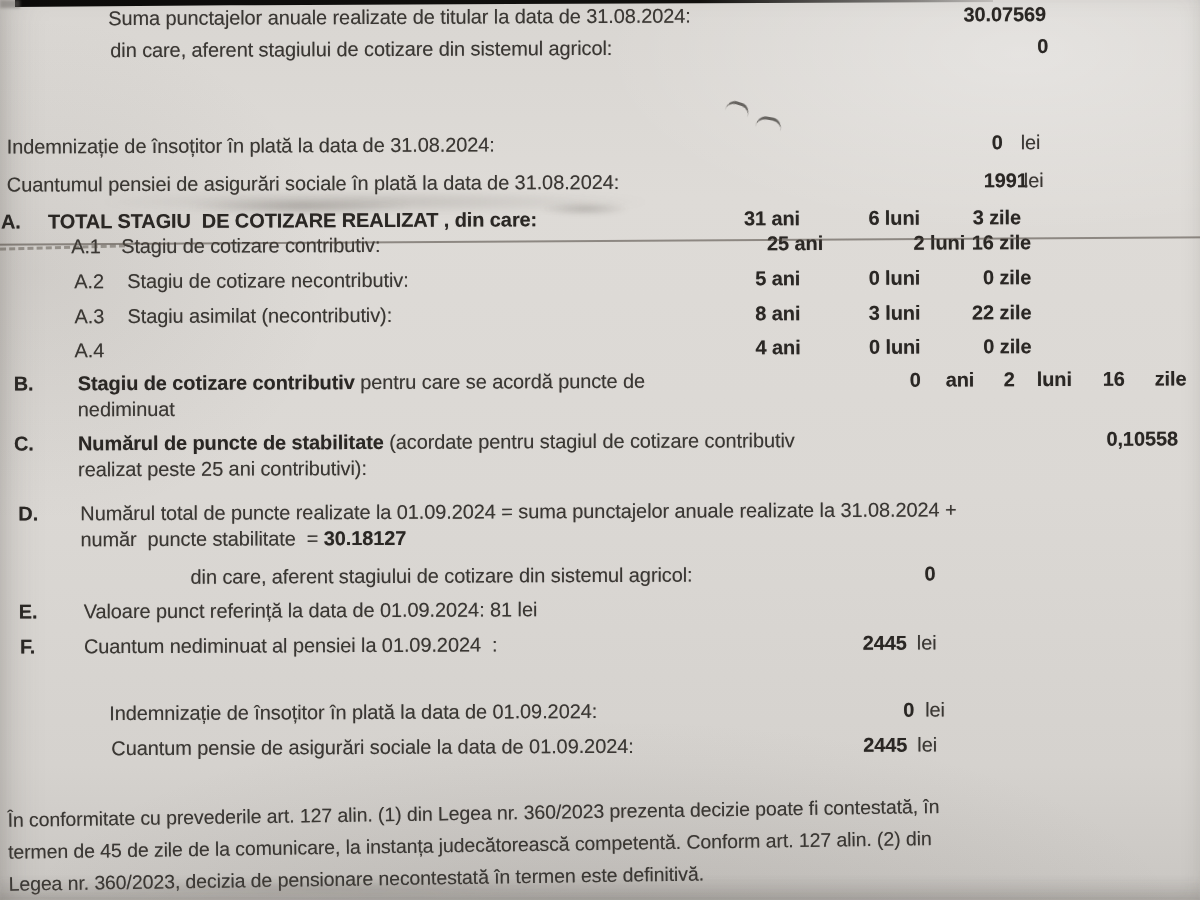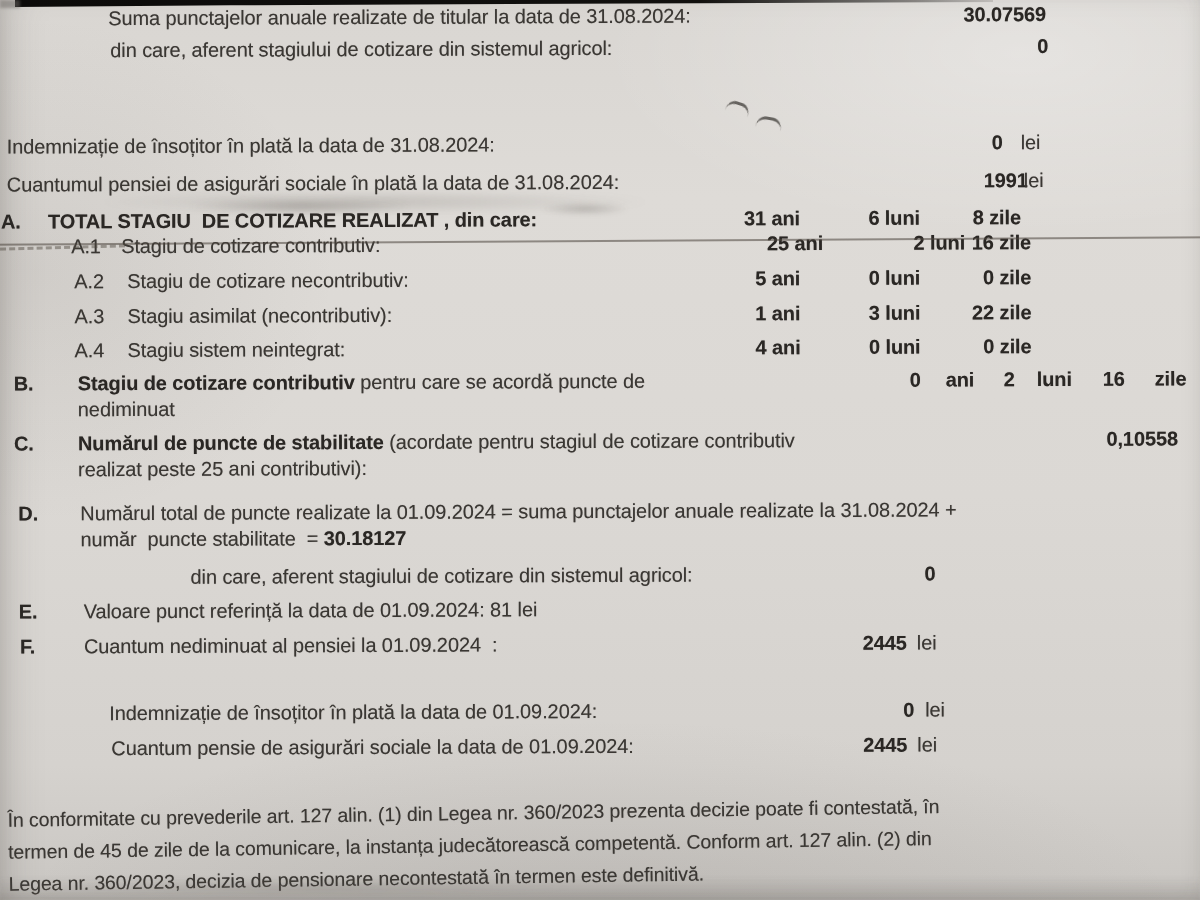--- a/index.html
+++ b/index.html
@@ -63,29 +63,29 @@
   <div class="main">
 
     <div class="row" style="top:4px"><span class="lbl" style="margin-left:110px">Suma punctajelor anuale realizate de titular la data de 31.08.2024:</span><span class="val" style="left:900px;width:148px">30.07569</span></div>
 
     <div class="row" style="top:36px"><span class="lbl" style="margin-left:112px">din care, aferent stagiului de cotizare din sistemul agricol:</span><span class="val" style="left:950px;width:100px">0</span></div>
 
     <div class="row" style="top:132px"><span class="lbl" style="margin-left:8px">Indemnizație de însoțitor în plată la data de 31.08.2024:</span><span class="val" style="left:880px;width:124px">0</span><span class="unit" style="left:1022px">lei</span></div>
 
     <div class="row" style="top:170px"><span class="lbl" style="margin-left:8px">Cuantumul pensiei de asigurări sociale în plată la data de 31.08.2024:</span><span class="val" style="left:892px;width:137px">1991</span><span class="unit" style="left:1025px">lei</span></div>
 
-    <div class="row" style="top:207px"><span class="m b" style="left:2px">A.</span><span class="m b" style="left:49px">TOTAL STAGIU  DE COTIZARE REALIZAT , din care:</span><span class="val" style="left:681px;width:120px">31 ani</span><span class="val" style="left:801px;width:120px">6 luni</span><span class="val" style="left:888px;width:134px">8 zile</span></div>
+    <div class="row" style="top:207px"><span class="m b" style="left:2px">A.</span><span class="m b" style="left:49px">TOTAL STAGIU  DE COTIZARE REALIZAT , din care:</span><span class="val" style="left:681px;width:120px">31 ani</span><span class="val" style="left:801px;width:120px">6 luni</span><span class="val" style="left:888px;width:134px">3 zile</span></div>
 
     <div class="row" style="top:232px"><span class="m" style="left:72px">A.1</span><span class="m" style="left:122px">Stagiu de cotizare contributiv:</span><span class="val" style="left:704px;width:120px">25 ani</span><span class="val" style="left:846px;width:120px">2 luni</span><span class="val" style="left:888px;width:144px">16 zile</span></div>
 
     <div class="row" style="top:267px"><span class="m" style="left:75px">A.2</span><span class="m" style="left:128px">Stagiu de cotizare necontributiv:</span><span class="val" style="left:681px;width:120px">5 ani</span><span class="val" style="left:801px;width:120px">0 luni</span><span class="val" style="left:888px;width:144px">0 zile</span></div>
 
-    <div class="row" style="top:302px"><span class="m" style="left:75px">A.3</span><span class="m" style="left:128px">Stagiu asimilat (necontributiv):</span><span class="val" style="left:681px;width:120px">1 ani</span><span class="val" style="left:801px;width:120px">3 luni</span><span class="val" style="left:888px;width:144px">22 zile</span></div>
+    <div class="row" style="top:302px"><span class="m" style="left:75px">A.3</span><span class="m" style="left:128px">Stagiu asimilat (necontributiv):</span><span class="val" style="left:681px;width:120px">8 ani</span><span class="val" style="left:801px;width:120px">3 luni</span><span class="val" style="left:888px;width:144px">22 zile</span></div>
 
-    <div class="row" style="top:336px"><span class="m" style="left:75px">A.4</span><span class="m" style="left:128px">Stagiu sistem neintegrat:</span><span class="val" style="left:681px;width:120px">4 ani</span><span class="val" style="left:801px;width:120px">0 luni</span><span class="val" style="left:888px;width:144px">0 zile</span></div>
+    <div class="row" style="top:336px"><span class="m" style="left:75px">A.4</span><span class="val" style="left:681px;width:120px">4 ani</span><span class="val" style="left:801px;width:120px">0 luni</span><span class="val" style="left:888px;width:144px">0 zile</span></div>
 
     <div class="row" style="top:369px"><span class="m b" style="left:14px">B.</span><span class="m" style="left:78px"><span class="b">Stagiu de cotizare contributiv</span><span> pentru care se acordă puncte de</span></span><span class="m b" style="left:910px">0</span><span class="m b" style="left:946px">ani</span><span class="m b" style="left:1004px">2</span><span class="m b" style="left:1037px">luni</span><span class="m b" style="left:1103px">16</span><span class="m b" style="left:1155px">zile</span></div>
 
     <div class="row" style="top:395px"><span class="lbl" style="margin-left:78px">nediminuat</span></div>
 
     <div class="row" style="top:429px"><span class="m b" style="left:14px">C.</span><span class="m" style="left:78px"><span class="b">Numărul de puncte de stabilitate</span><span> (acordate pentru stagiul de cotizare contributiv</span></span><span class="val" style="left:1020px;width:158px">0,10558</span></div>
 
     <div class="row" style="top:455px"><span class="lbl" style="margin-left:78px">realizat peste 25 ani contributivi):</span></div>
 
     <div class="row" style="top:499px"><span class="m b" style="left:18px">D.</span><span class="m" style="left:80px">Numărul total de puncte realizate la 01.09.2024 = suma punctajelor anuale realizate la 31.08.2024 +</span></div>

